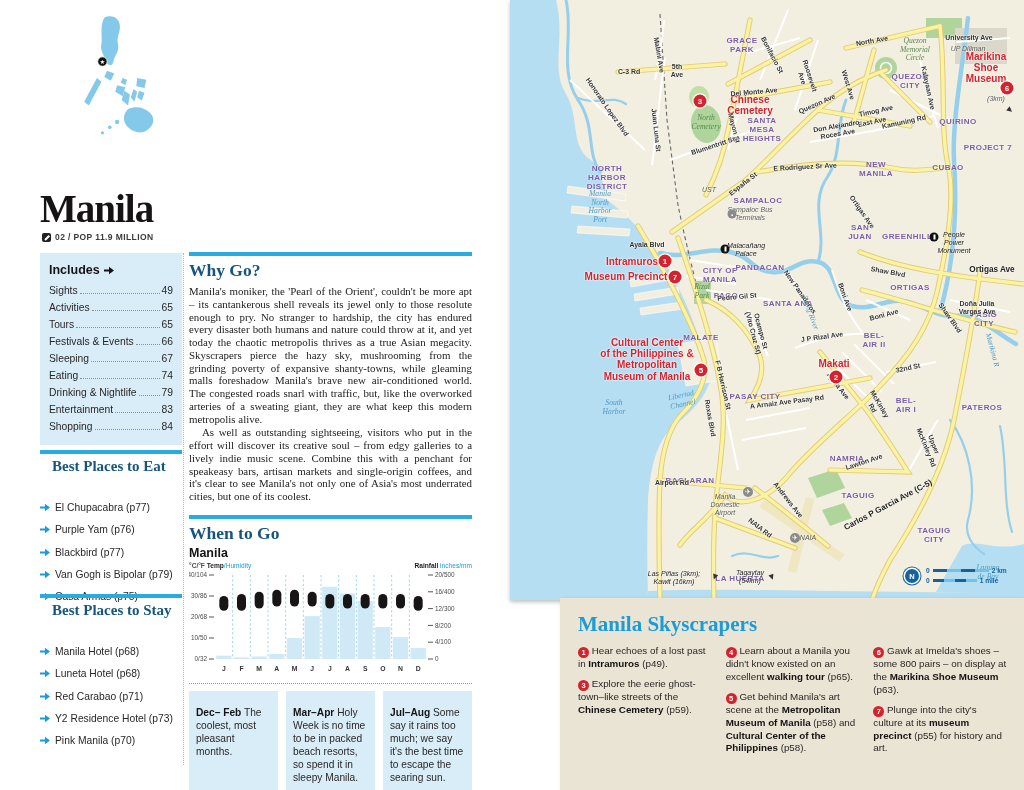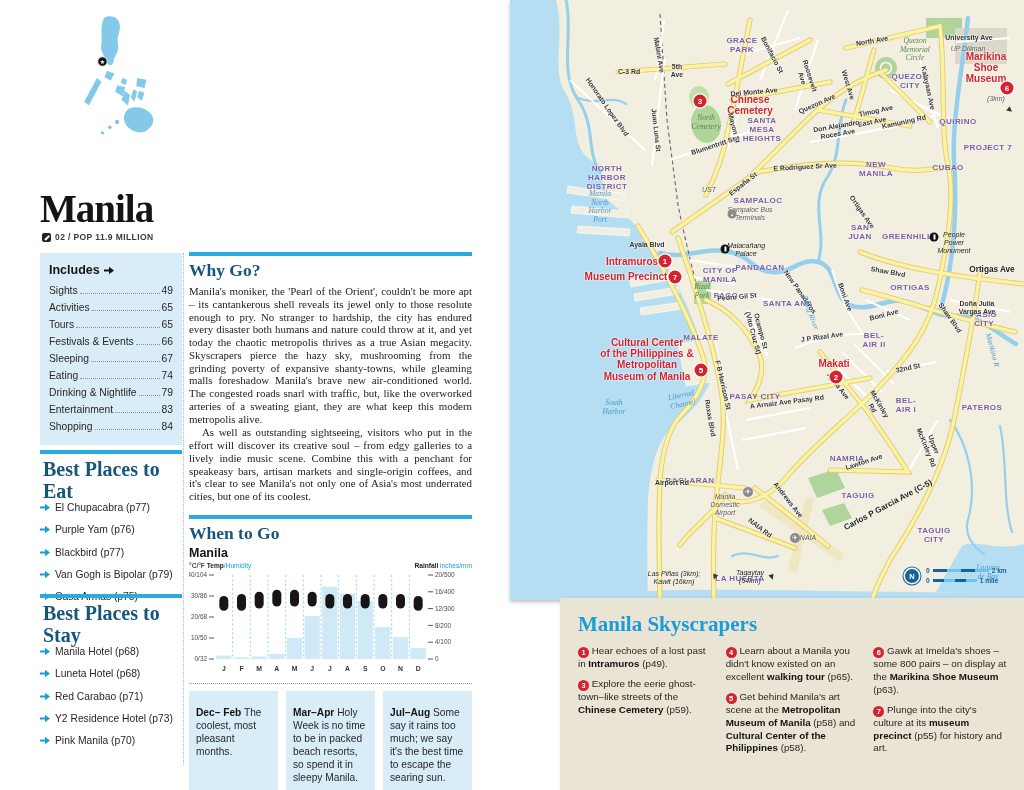--- a/index.html
+++ b/index.html
@@ -11,21 +11,21 @@
   #ph-map{position:absolute;left:28px;top:14px;width:100px;height:128px;}
   #page-title{position:absolute;left:0;top:186px;font-family:"Liberation Serif",serif;font-weight:bold;font-size:39px;letter-spacing:-1px;color:#161314;margin:0;}
   #meta-line{position:absolute;left:2px;top:232px;font-size:8.5px;font-weight:bold;color:#3a3a3a;letter-spacing:.4px;display:flex;align-items:center;gap:4px;}
   .chap-icon{width:9px;height:9px;background:#222;border-radius:2px;position:relative;display:inline-block;}
   .chap-icon::after{content:"";position:absolute;left:2px;top:4px;width:6px;height:1.5px;background:#fff;transform:rotate(-45deg);}
   #includes-box{position:absolute;left:0;top:253px;width:142px;background:var(--box-blue);padding:10px 9px 10px 9px;box-sizing:border-box;}
   #includes-heading{font-size:12.5px;font-weight:bold;color:#161314;margin:0 0 5px 0;display:flex;align-items:center;gap:4px;}
   .inc-row{display:flex;align-items:baseline;font-size:10.3px;color:#2a2626;line-height:17px;}
   .inc-dots{flex:1;border-bottom:1.6px dotted #8f8f8f;margin:0 2px 3px 2px;}
   .sec-rule{position:absolute;left:0;width:142px;height:4px;background:var(--accent-cyan);}
-  .best-h{position:absolute;left:3px;font-family:"Liberation Serif",serif;font-weight:bold;font-size:20px;line-height:1.1;color:var(--heading-blue);margin:0;}
+  .best-h{position:absolute;left:12px;font-family:"Liberation Serif",serif;font-weight:bold;font-size:15px;line-height:1.1;color:var(--heading-blue);margin:0;}
   .bp-list{position:absolute;left:0;margin:0;padding:0;list-style:none;width:142px;}
   .bp-item{display:flex;gap:5px;font-size:10.3px;line-height:1.2;margin-bottom:10px;color:#2a2626;}
   .arw{width:10px;height:9px;flex:0 0 auto;margin-top:1px;fill:var(--bright-blue);}
   #includes-heading .arw{fill:#161314;}
 
   #col-divider{left:183px;top:253px;height:512px;width:0;border-left:1.4px dotted #8fc3dc;}
 
   
   #mid-col{left:189px;top:0;width:283px;}
   .sect-bar{height:4px;background:var(--accent-cyan);}

